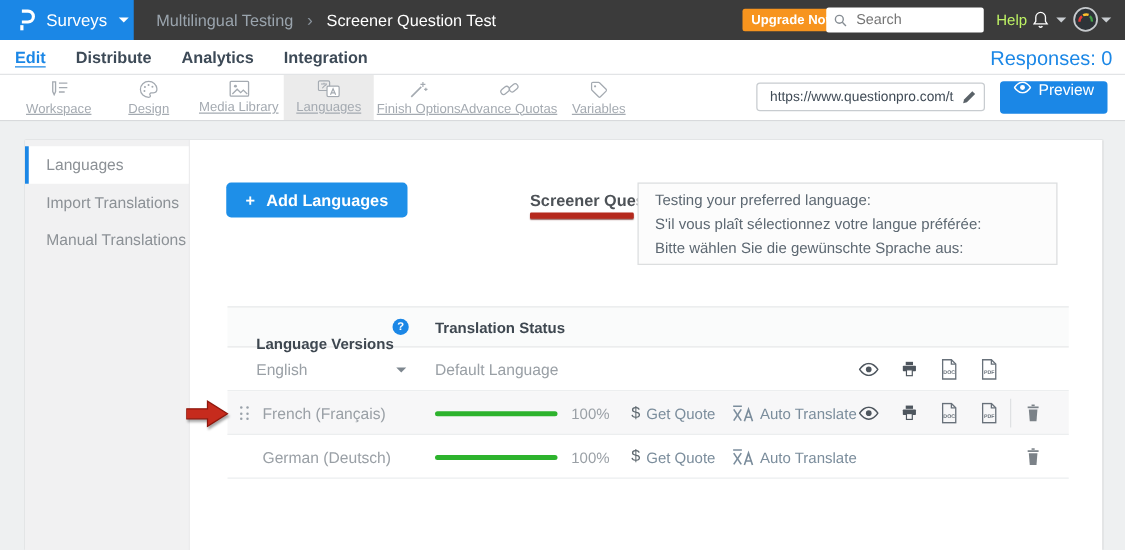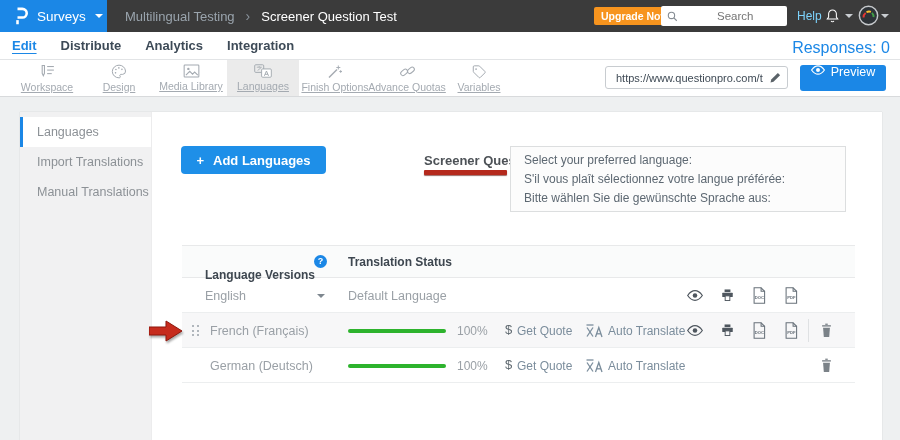--- a/index.html
+++ b/index.html
@@ -13,22 +13,22 @@
   .brand { position:absolute; left:0; top:0; width:107px; height:32px; background:#1b87e6; display:flex; align-items:center; gap:9px; padding-left:13px; color:#fff; cursor:pointer; }
   .brand-name { font-size:13.5px; }
   .caret { width:0; height:0; border-left:4px solid transparent; border-right:4px solid transparent; border-top:4px solid #fff; }
   .caret.gray { border-top-color:#c9cdd1; }
   .crumb { position:absolute; left:125px; top:0; height:32px; display:flex; align-items:center; gap:11px; font-size:13px; }
   .crumb-parent { color:#9aa4ad; }
   .crumb-sep { color:#8a939c; font-size:14px; }
   .crumb-current { color:#ffffff; }
   .upgrade { position:absolute; left:594px; top:7px; height:18px; padding:0 7px; background:#f7941e; border-radius:2px; color:#fff; font-size:10.5px; font-weight:bold; display:flex; align-items:center; cursor:pointer; }
   .search { position:absolute; left:661px; top:6px; width:126px; height:20px; background:#fff; border-radius:2px; display:flex; align-items:center; padding:0 6px; gap:5px; }
-  .search input { border:none; outline:none; font-size:11.5px; width:100%; color:#333; font-family:inherit; background:transparent;margin-left:32px; }
-  .help { position:absolute; left:797px; top:9px; color:#7dd3fc; font-size:12px; cursor:pointer; }
+  .search input { border:none; outline:none; font-size:11.5px; width:100%; color:#333; font-family:inherit; background:transparent; }
+  .help { position:absolute; left:797px; top:9px; color:#bef264; font-size:12px; cursor:pointer; }
   .bell { position:absolute; left:825px; top:8px; cursor:pointer; }
   .bell-caret { position:absolute; left:845px; top:14px; }
   .avatar { position:absolute; left:858px; top:5px; cursor:pointer; }
   .avatar-caret { position:absolute; left:881px; top:14px; }
 
   
   .tabbar { position:absolute; top:32px; left:0; width:900px; height:28px; background:#fff; border-bottom:1px solid #e2e4e6; }
   .tabs { position:absolute; left:12px; top:0; height:27px; display:flex; gap:24px; align-items:center; }
   .tab { font-size:13px; font-weight:bold; color:#3d4a57; cursor:pointer; }
   .tab.active { color:#1b87e6; text-decoration:underline; text-underline-offset:3px; }
@@ -259,21 +259,21 @@
 
     <div class="add-btn">
       <span>+</span>
       <span>Add Languages</span>
     </div>
 
     <div class="screener-label">Screener Question :</div>
     <div class="red-underline"></div>
 
     <div class="langbox">
-      <div>Select your preferred language:</div>
+      <div>Testing your preferred language:</div>
       <div>S'il vous plaît sélectionnez votre langue préférée:</div>
       <div>Bitte wählen Sie die gewünschte Sprache aus:</div>
     </div>
 
     <div class="table">
       <div class="thead">
         <span class="th-lang">Language Versions</span>
         <span class="help-badge">?</span>
         <span class="th-status">Translation Status</span>
       </div>

